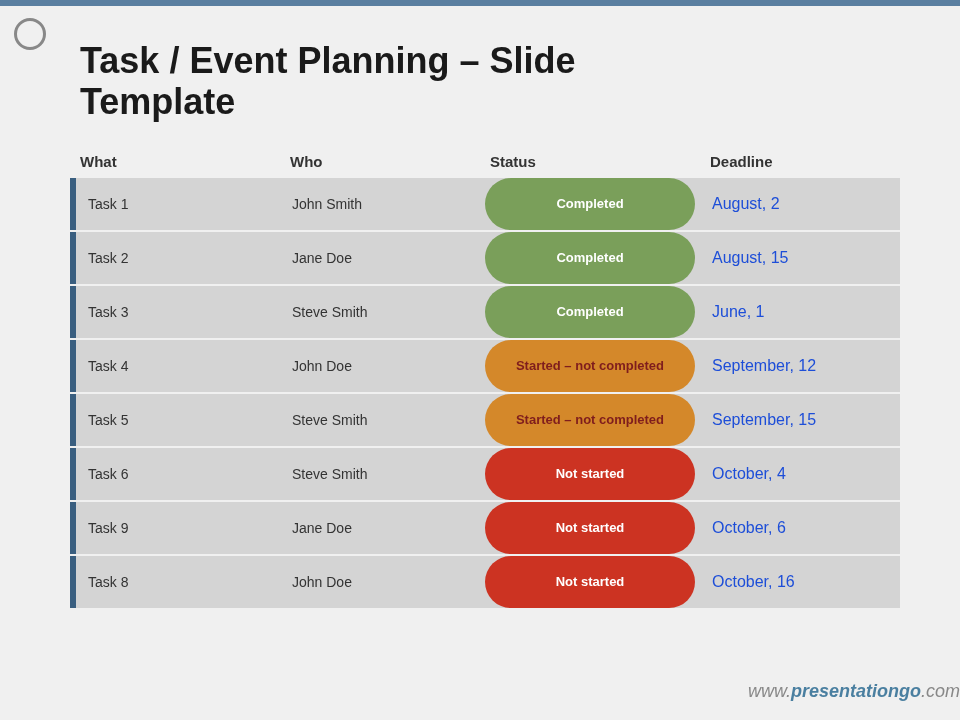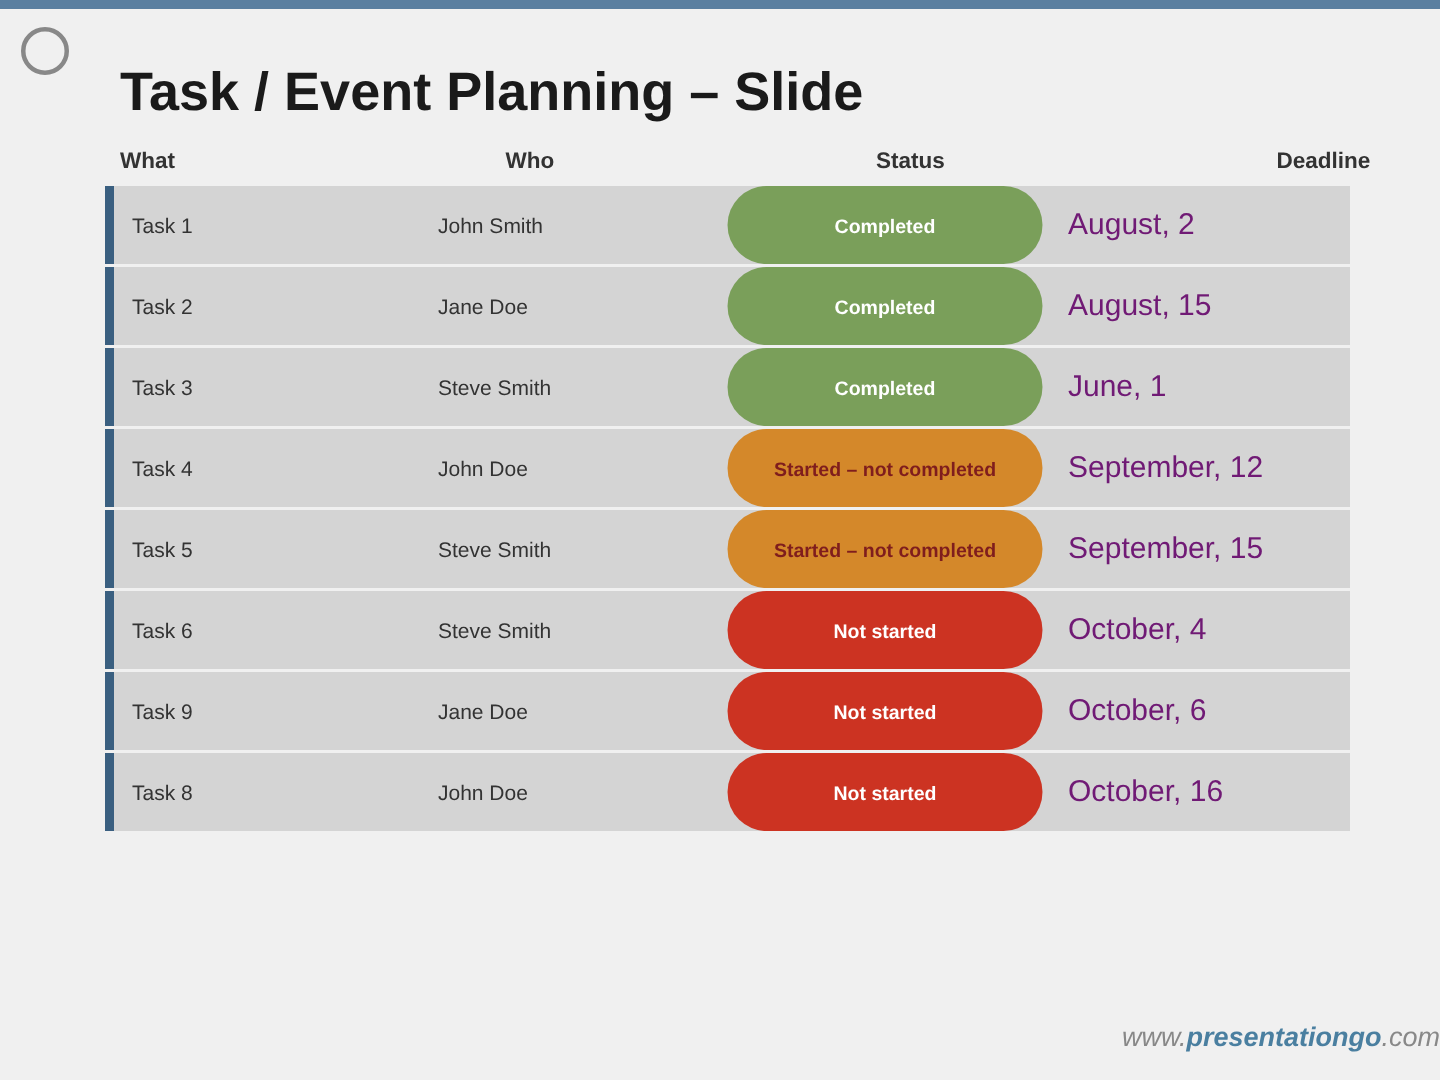--- a/index.html
+++ b/index.html
@@ -40,41 +40,40 @@
       left: 14px;
       width: 32px;
       height: 32px;
       border: 3px solid #888;
       border-radius: 50%;
       background: transparent;
     }
 
     .title-section {
       margin-top: 10px;
-      margin-bottom: 18px;
+      margin-bottom: 30px;
       margin-left: 20px;
     }
 
     .title-section h1 {
       font-size: 36px;
       font-weight: 900;
       color: #1a1a1a;
       line-height: 1.15;
     }
 
     .table-section {
       flex: 1;
       margin-left: 10px;
     }
 
     .table-header {
       display: grid;
       grid-template-columns: 210px 200px 220px 200px;
       padding: 0 0 8px 0;
-      gap: 47px;
     }
 
     .table-header .col-label {
       font-weight: 700;
       font-size: 15px;
       color: #333;
       padding: 0 10px;
     }
 
     .table-body {
@@ -145,22 +144,22 @@
       color: #7f1d1d;
     }
 
     .status-not-started {
       background-color: #cc3322;
       color: #fff;
     }
 
     .cell-deadline {
       padding: 0 12px;
-      font-size: 20px;
-      color: #701a75;
+      font-size: 16px;
+      color: #1d4ed8;
     }
 
     .footer {
       position: absolute;
       bottom: 18px;
       left: 0;
       right: 0;
       text-align: right;
       font-size: 18px;
       color: #888;
@@ -175,20 +174,21 @@
 </head>
 <body>
 
 <div class="slide-container">
   <div class="top-line"></div>
   <div class="deco-circle"></div>
 
   <div class="title-section">
     <h1>
       <span>Task / Event Planning – Slide</span><br>
+      <span>Template</span>
     </h1>
   </div>
 
   <div class="table-section">
     <div class="table-header">
       <div class="col-label">What</div>
       <div class="col-label">Who</div>
       <div class="col-label">Status</div>
       <div class="col-label">Deadline</div>
     </div>

